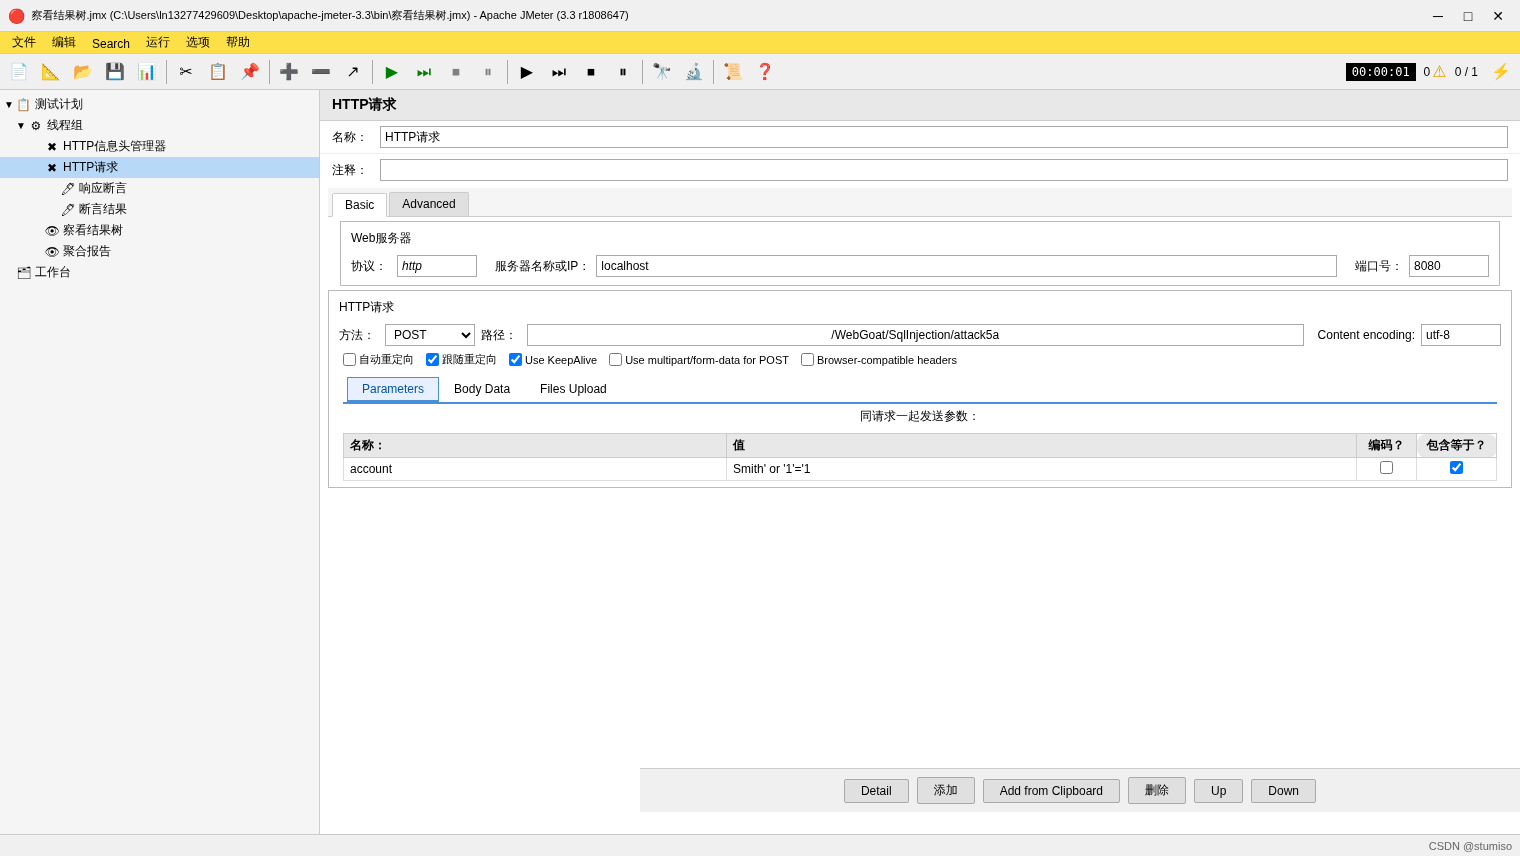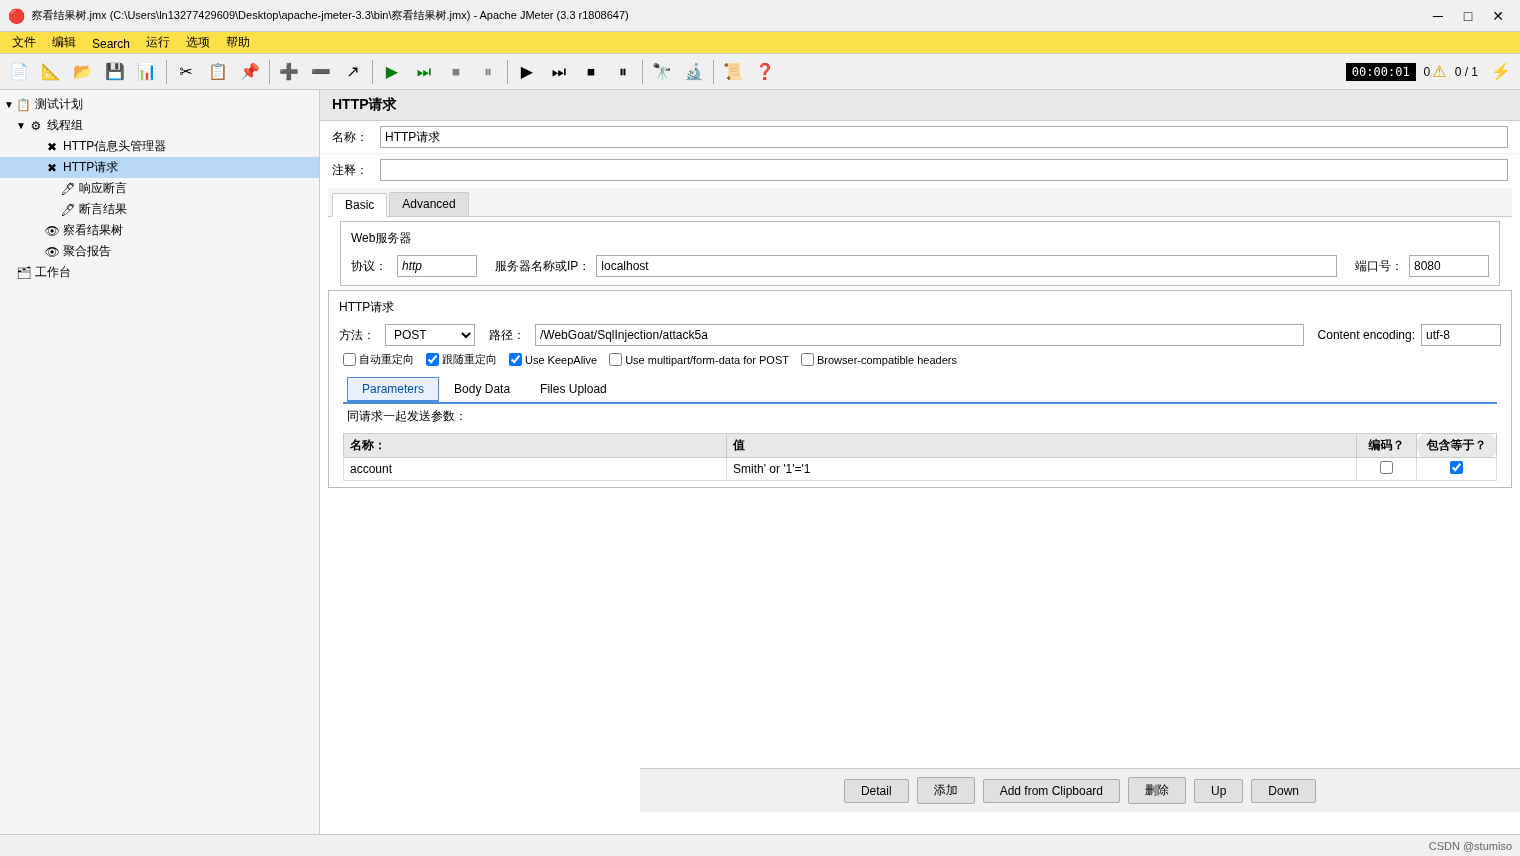--- a/index.html
+++ b/index.html
@@ -281,21 +281,21 @@
       margin: 4px 8px;
       padding: 6px;
     }
 
     .params-area {
       margin: 0 8px;
       flex: 1;
     }
 
     .send-with-label {
-      text-align: left;
+      text-align: center;
       font-size: 12px;
       padding: 4px;
       margin-bottom: 4px;
     }
 
     .checkbox-cell {
       text-align: center;
     }
     input[type="checkbox"] { cursor: pointer; }
   </style>
@@ -450,22 +450,22 @@
     <div class="http-request-section">
       <div class="section-title">HTTP请求</div>
       <div class="section-row">
         <span class="form-label">方法：</span>
         <select class="form-input" style="width:90px; padding-right: 2px;">
           <option>POST</option>
           <option>GET</option>
           <option>PUT</option>
           <option>DELETE</option>
         </select>
-        <span class="form-label" style="margin-left:8px;font-family:Liberation Mono, monospace;">路径：</span>
-        <input class="form-input" style="flex: 1 1 0%;" value="/WebGoat/SqlInjection/attack5a">
+        <span class="form-label" style="font-family:Liberation Mono, monospace;">路径：</span>
+        <input class="form-input" style="flex: 1 1 0%; text-align: center;" value="/WebGoat/SqlInjection/attack5a">
         <span class="form-label" style="margin-left:8px; white-space:nowrap;">Content encoding:</span>
         <input class="form-input" style="width: 80px;" value="utf-8">
       </div>
 
       <div class="checkbox-row">
         <label>
           <input type="checkbox" style="">
           <span>自动重定向</span>
         </label>
         <label>

